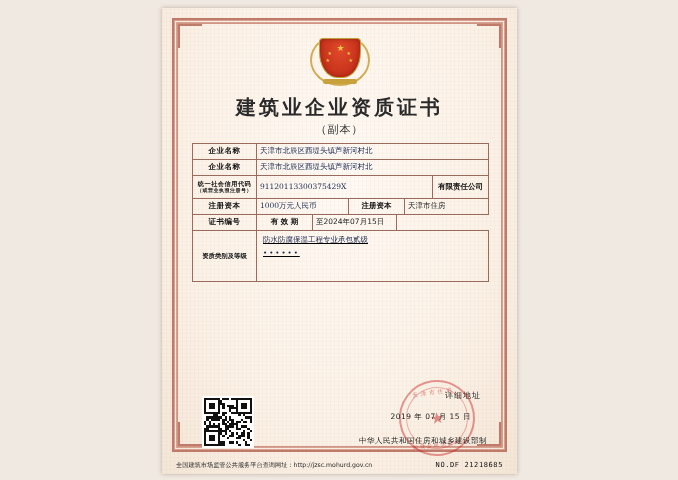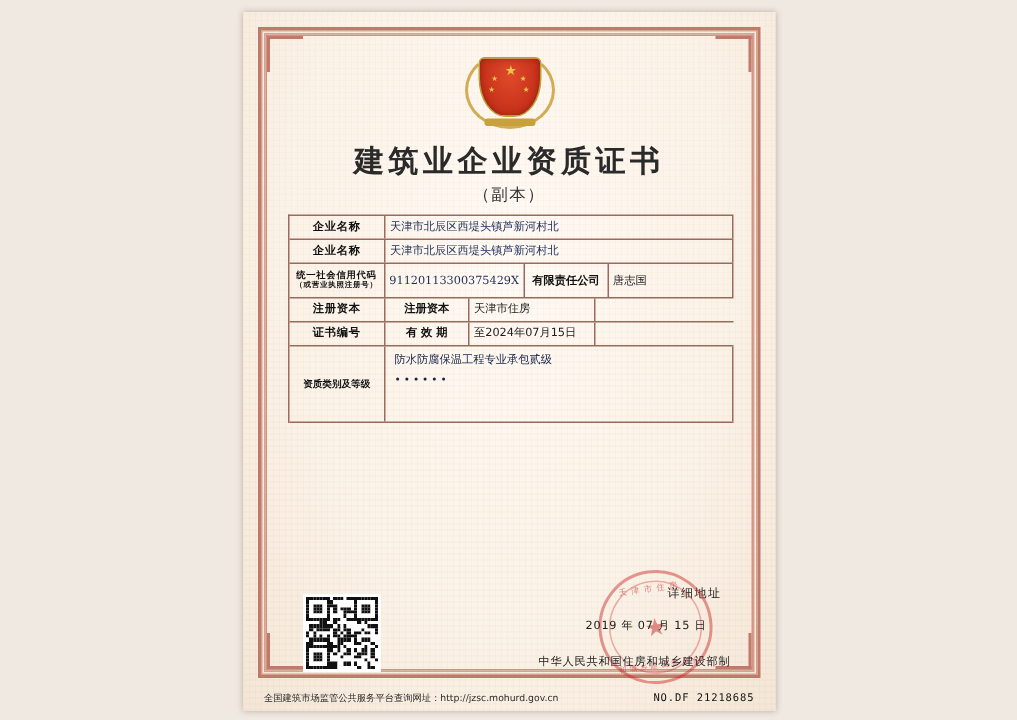--- a/index.html
+++ b/index.html
@@ -187,20 +187,21 @@
     border-right: 1px solid #9a6b5d;
     box-sizing: border-box;
     padding: 2px;
   }
   .scope-body {
     flex: 1;
     border-right: 1px solid #9a6b5d;
     box-sizing: border-box;
     padding: 4px 6px;
     min-height: 44px;
+    text-decoration: underline;
   }
   .scope-line {
     font-size: 7.5px;
     color: #16244a;
     font-family: "DejaVu Serif", "Liberation Serif", serif;
     margin-bottom: 4px;
   }
   .scope-dots {
     font-size: 7px;
     color: #16244a;
@@ -352,25 +353,25 @@
         <div class="cell val hand">天津市北辰区西堤头镇芦新河村北</div>
       </div>
 
       <div class="row tall">
         <div class="cell lbl" style="flex-direction:column; line-height:1.1;">
           <span style="font-size:6.2px;">统一社会信用代码</span>
           <span style="font-size:5px;">（或营业执照注册号）</span>
         </div>
         <div class="cell val hand">91120113300375429X</div>
         <div class="cell lbl2">有限责任公司</div>
-        <div class="cell val2 hand">唐志国</div>
       </div>
 
       <div class="row">
         <div class="cell lbl">注册资本</div>
+        <div class="cell val hand">1000万元人民币</div>
         <div class="cell lbl2">注册资本</div>
         <div class="cell val2 hand">天津市住房</div>
       </div>
 
       <div class="row">
         <div class="cell lbl">证书编号</div>
         <div class="cell lbl2">有 效 期</div>
         <div class="cell val2 hand">至2024年07月15日</div>
       </div>
 

